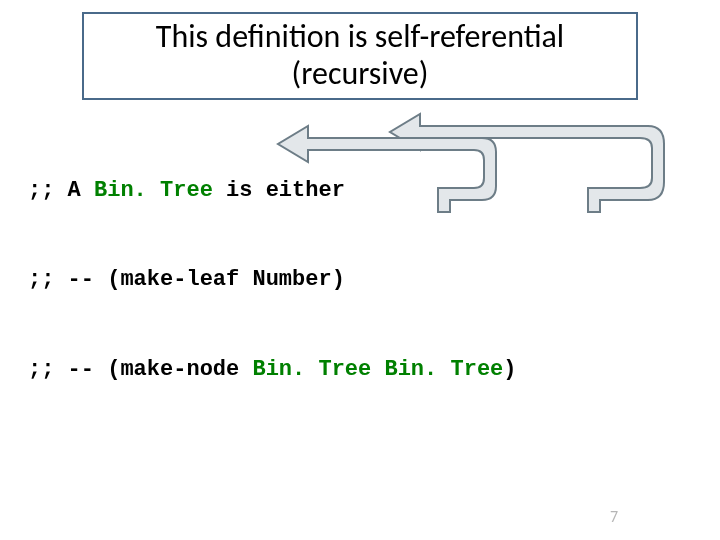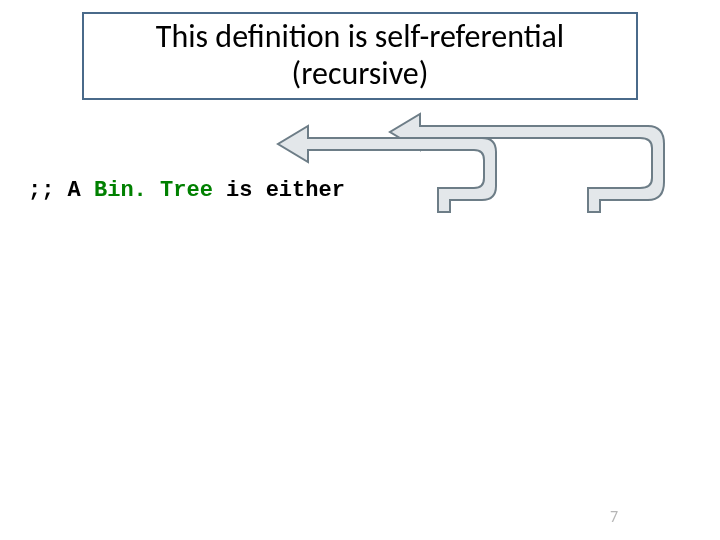--- a/index.html
+++ b/index.html
@@ -55,20 +55,22 @@
 </head>
 <body>
 <div class="slide">
 
 <div class="title-box">
   <span>This definition is self-referential (recursive)</span>
 </div>
 
 <div class="code-block">
   <span class="code-row"><span>;; A </span><span class="bt1">Bin. Tree</span><span> is either</span></span>
+  <span class="code-row">;; -- (make-leaf Number)</span>
+  <span class="code-row"><span>;; -- (make-node </span><span class="bt2">Bin. Tree</span><span> </span><span class="bt3">Bin. Tree</span><span>)</span></span>
 </div>
 
 <svg class="arrow-svg" viewBox="0 0 430 130">
 
   <path d="M 350 108
            L 350 96
            L 398 96
            Q 414 96 414 78
            L 414 40
            Q 414 22 398 22

